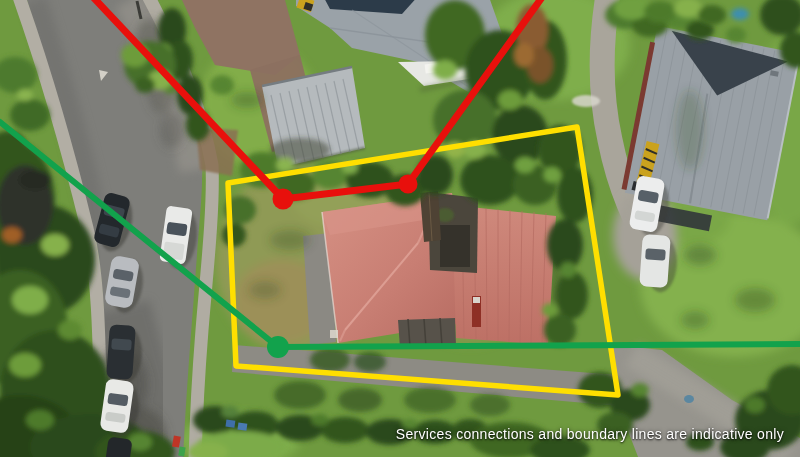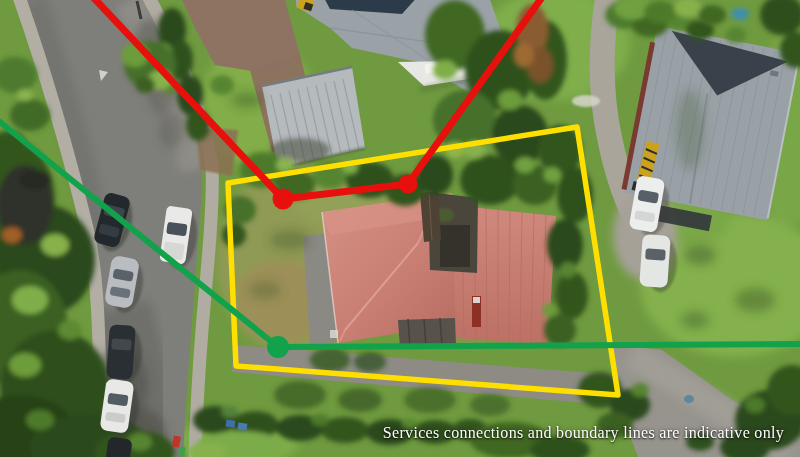--- a/index.html
+++ b/index.html
@@ -1,22 +1,22 @@
 <!DOCTYPE html>
 <html><head>
 <meta charset="utf-8">
 <style>
   html,body { margin:0; padding:0; background:#222; }
   .stage { position:relative; width:800px; height:457px; overflow:hidden;
            background:#6f9a3f; font-family:"Liberation Sans",sans-serif; }
   .stage svg { position:absolute; left:0; top:0; display:block; }
   .caption { position:absolute; right:16px; bottom:15px; color:#fff;
-             font-size:16px; letter-spacing:.3px; font-weight:500;
+             font-size:14px; letter-spacing:.3px; font-weight:500;
              text-shadow:0 1px 2px rgba(0,0,0,.85), 0 0 4px rgba(0,0,0,.5);
-             font-family:Liberation Serif, serif; }
+             font-family:Liberation Sans, sans-serif; }
 </style>
 </head>
 <body>
 
 <div class="stage">
 <svg width="800" height="457" viewBox="0 0 800 457">
   <defs>
     <filter id="f1" x="-40%" y="-40%" width="180%" height="180%">
           <feGaussianBlur stdDeviation="2.5"></feGaussianBlur>
         </filter>

